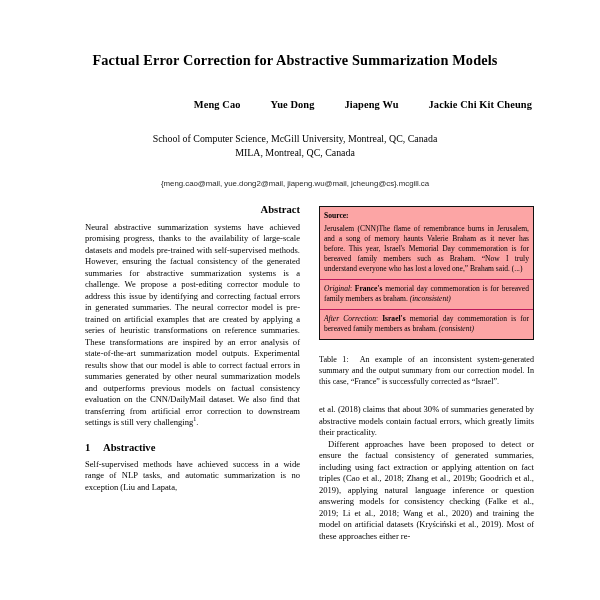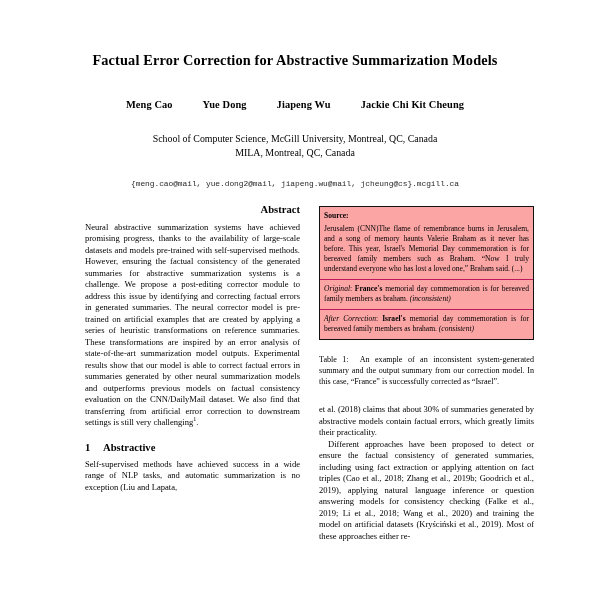--- a/index.html
+++ b/index.html
@@ -31,39 +31,39 @@
   .paper-title {
     font-family: "Liberation Serif", serif;
     font-weight: bold;
     font-size: 14.3px;
     line-height: 1.25;
     letter-spacing: 0.15px;
     margin: 0;
   }
   .authors {
     display: flex;
-    justify-content: center;
+    justify-content: flex-end;
     gap: 30px;
     margin-top: 29px;
     font-weight: bold;
     font-size: 10.4px;
     letter-spacing: 0.1px;
   }
   .author { white-space: nowrap; }
 
   .affiliations {
     margin-top: 22px;
     font-size: 9.9px;
     line-height: 1.45;
   }
   .affil-line { white-space: nowrap; }
 
   .emails {
     margin-top: 18px;
-    font-family: Liberation Mono, monospace;
+    font-family: Liberation Sans, sans-serif;
     font-size: 7.9px;
     letter-spacing: -0.05px;
     color: #2a2a2a;
     white-space: nowrap;
   }
 
   
   .columns {
     position: absolute;
     top: 200px;

